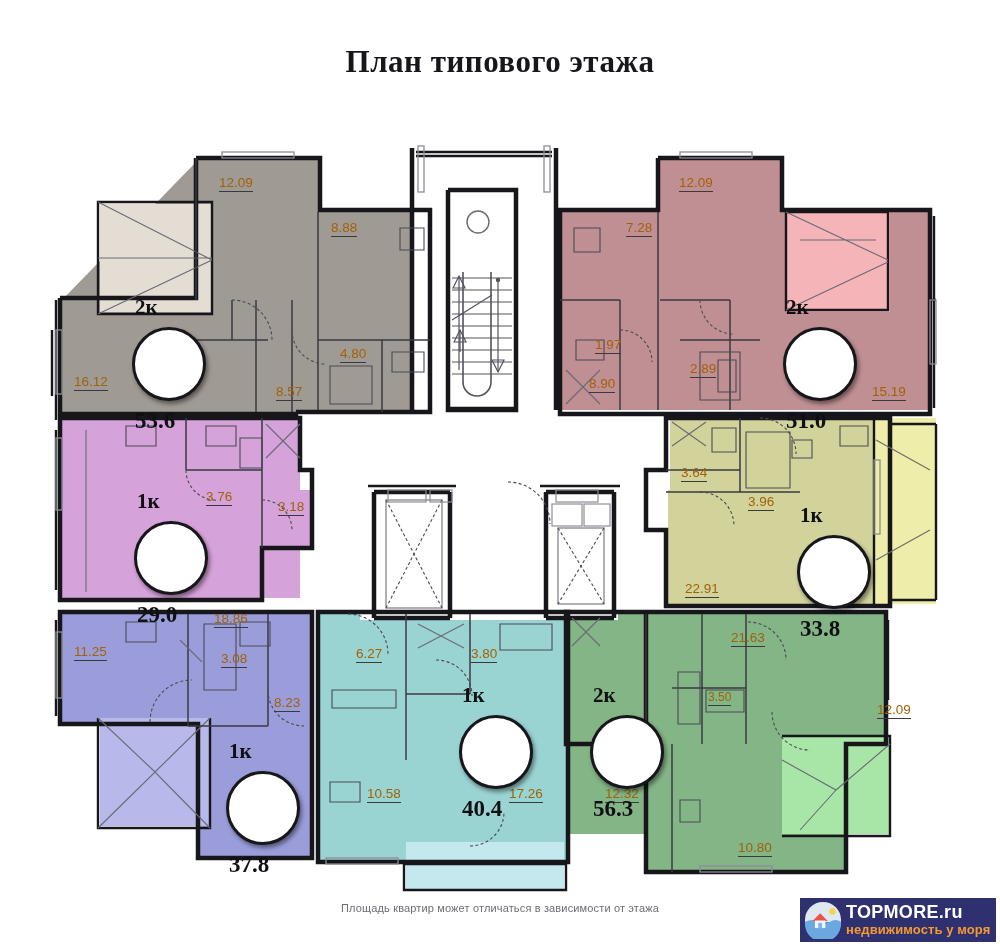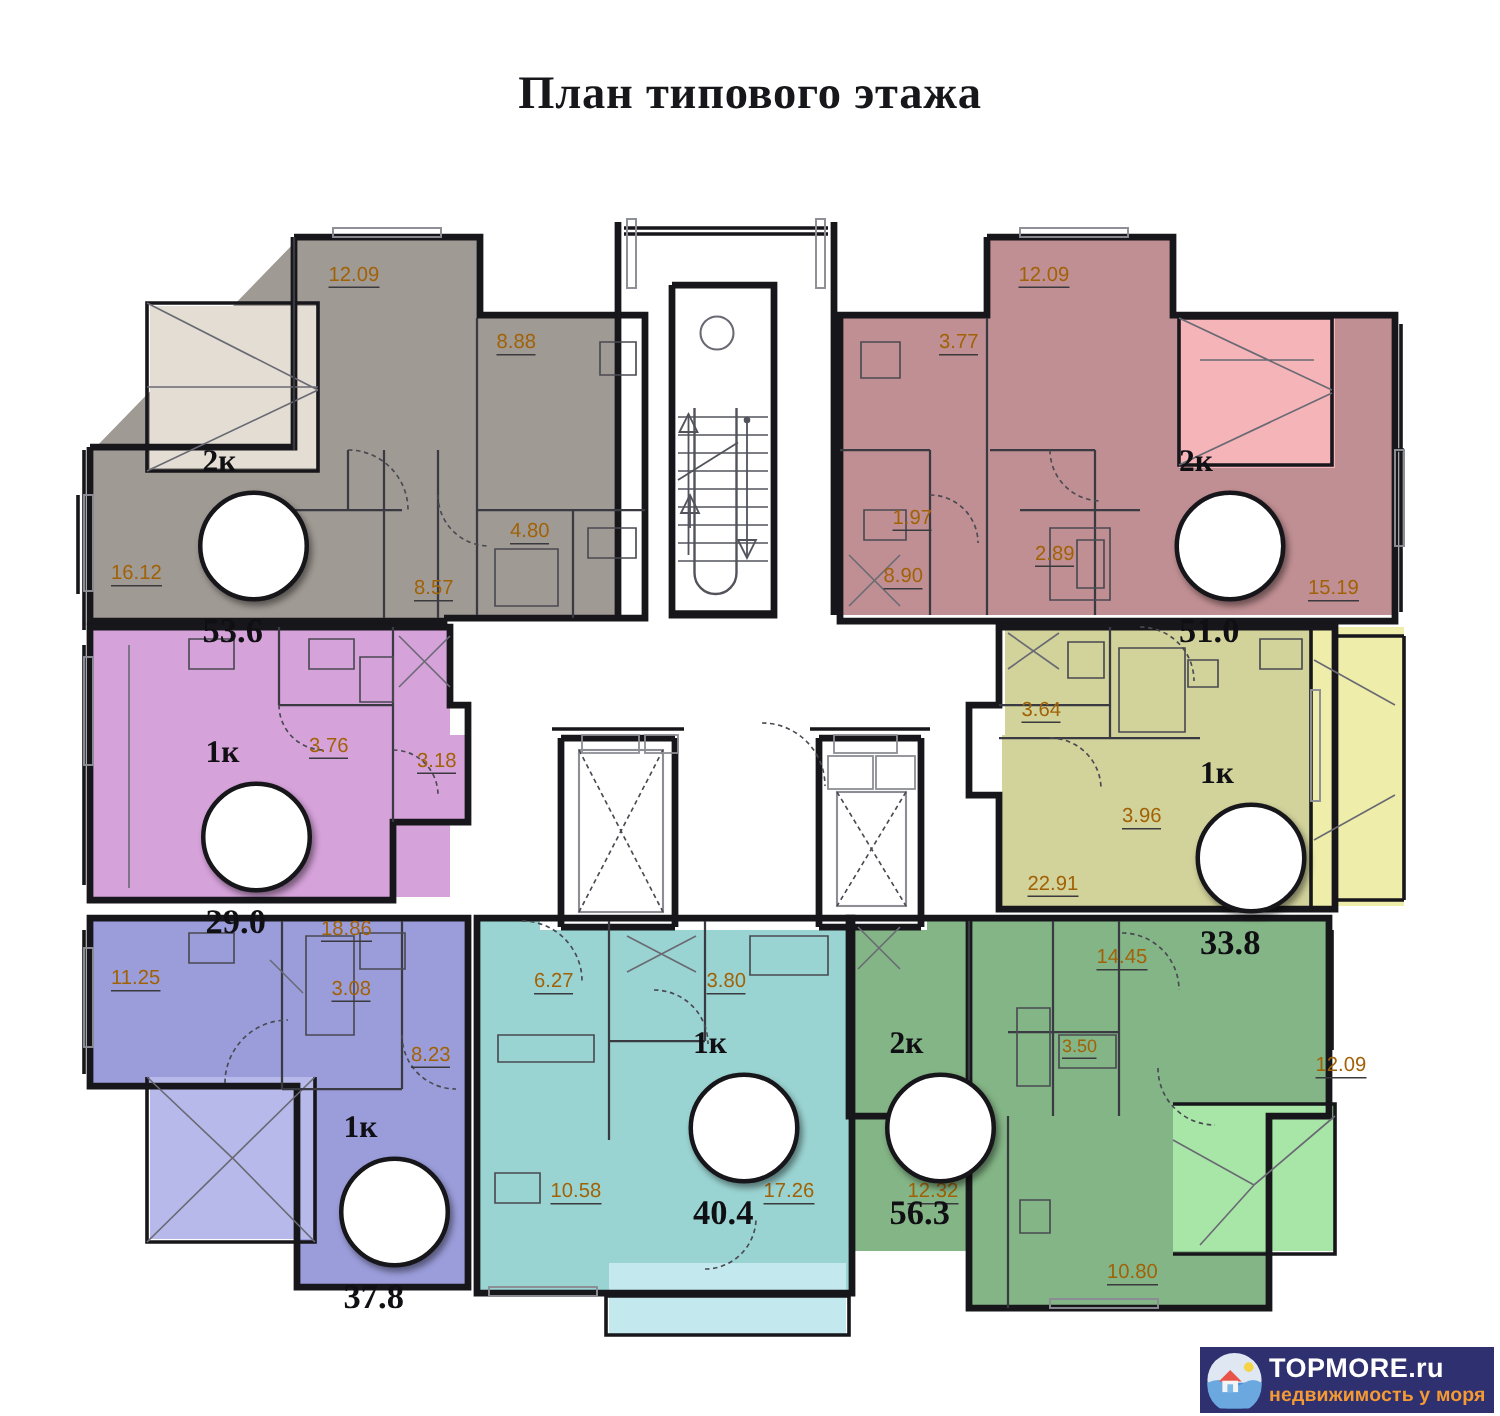--- a/index.html
+++ b/index.html
@@ -371,44 +371,44 @@
     </g>
   </svg>
 
   <div class="room-label" style="left:219px; top:176px;">12.09</div>
   <div class="room-label" style="left:331px; top:221px;">8.88</div>
   <div class="room-label" style="left:74px;  top:375px;">16.12</div>
   <div class="room-label" style="left:340px; top:347px;">4.80</div>
   <div class="room-label" style="left:276px; top:385px;">8.57</div>
 
   <div class="room-label" style="left:679px; top:176px;">12.09</div>
-  <div class="room-label" style="left:626px; top:221px;">3.77</div>
+  <div class="room-label" style="left:626px; top:221px;">7.28</div>
   <div class="room-label" style="left:595px; top:338px;">1.97</div>
   <div class="room-label" style="left:690px; top:362px;">2.89</div>
   <div class="room-label" style="left:589px; top:377px;">8.90</div>
   <div class="room-label" style="left:872px; top:385px;">15.19</div>
 
   <div class="room-label" style="left:206px; top:490px;">3.76</div>
   <div class="room-label" style="left:278px; top:500px;">3.18</div>
   <div class="room-label" style="left:214px; top:580px;margin-top:32px;">18.86</div>
 
   <div class="room-label" style="left:681px; top:466px;">3.64</div>
-  <div class="room-label" style="left:748px; top:495px;margin-top:42px;">3.96</div>
+  <div class="room-label" style="left:748px; top:495px;">3.96</div>
   <div class="room-label" style="left:685px; top:582px;">22.91</div>
 
   <div class="room-label" style="left:74px;  top:645px;">11.25</div>
   <div class="room-label" style="left:221px; top:652px;">3.08</div>
   <div class="room-label" style="left:274px; top:696px;">8.23</div>
 
   <div class="room-label" style="left:356px; top:647px;">6.27</div>
   <div class="room-label" style="left:471px; top:647px;">3.80</div>
   <div class="room-label" style="left:367px; top:787px;">10.58</div>
   <div class="room-label" style="left:509px; top:787px;">17.26</div>
 
-  <div class="room-label" style="left:731px; top:631px;">14.45</div>
+  <div class="room-label" style="left:731px; top:631px;">21.63</div>
   <div class="room-label" style="left:708px; top:690px; font-size:12px;">3.50</div>
   <div class="room-label" style="left:877px; top:703px;">12.09</div>
   <div class="room-label" style="left:605px; top:787px;">12.32</div>
   <div class="room-label" style="left:738px; top:841px;">10.80</div>
 
   <div class="area-badge" style="left:132px; top:327px;">
     <span class="rooms">2к</span>
     <span class="rule"></span>
     <span class="size">53.6</span>
   </div>
@@ -442,20 +442,21 @@
     <span class="rule"></span>
     <span class="size">40.4</span>
   </div>
 
   <div class="area-badge" style="left:590px; top:715px;">
     <span class="rooms">2к</span>
     <span class="rule"></span>
     <span class="size">56.3</span>
   </div>
 
+  <div id="footer-note">Площадь квартир может отличаться в зависимости от этажа</div>
 
   <div id="watermark">
     <svg class="wm-logo" viewBox="0 0 40 40">
       <circle cx="20" cy="20" r="19" fill="#dfe8f2"></circle>
       <path d="M1,22 A19,19 0 0 0 39,22 Z" fill="#4a8fd4"></path>
       <path d="M1,22 q8,-4 14,0 t12,0 t12,0 l0,2 A19,19 0 0 1 1,24 Z" fill="#6ba8e0"></path>
       <circle cx="30" cy="11" r="3.4" fill="#f5d44a"></circle>
       <path d="M9,21 L17,13 L25,21 Z" fill="#e8534a"></path>
       <rect x="11.5" y="20.5" width="11" height="8" fill="#f4f4f4"></rect>
       <rect x="15" y="23" width="4" height="5.5" fill="#7ab8e8"></rect>

